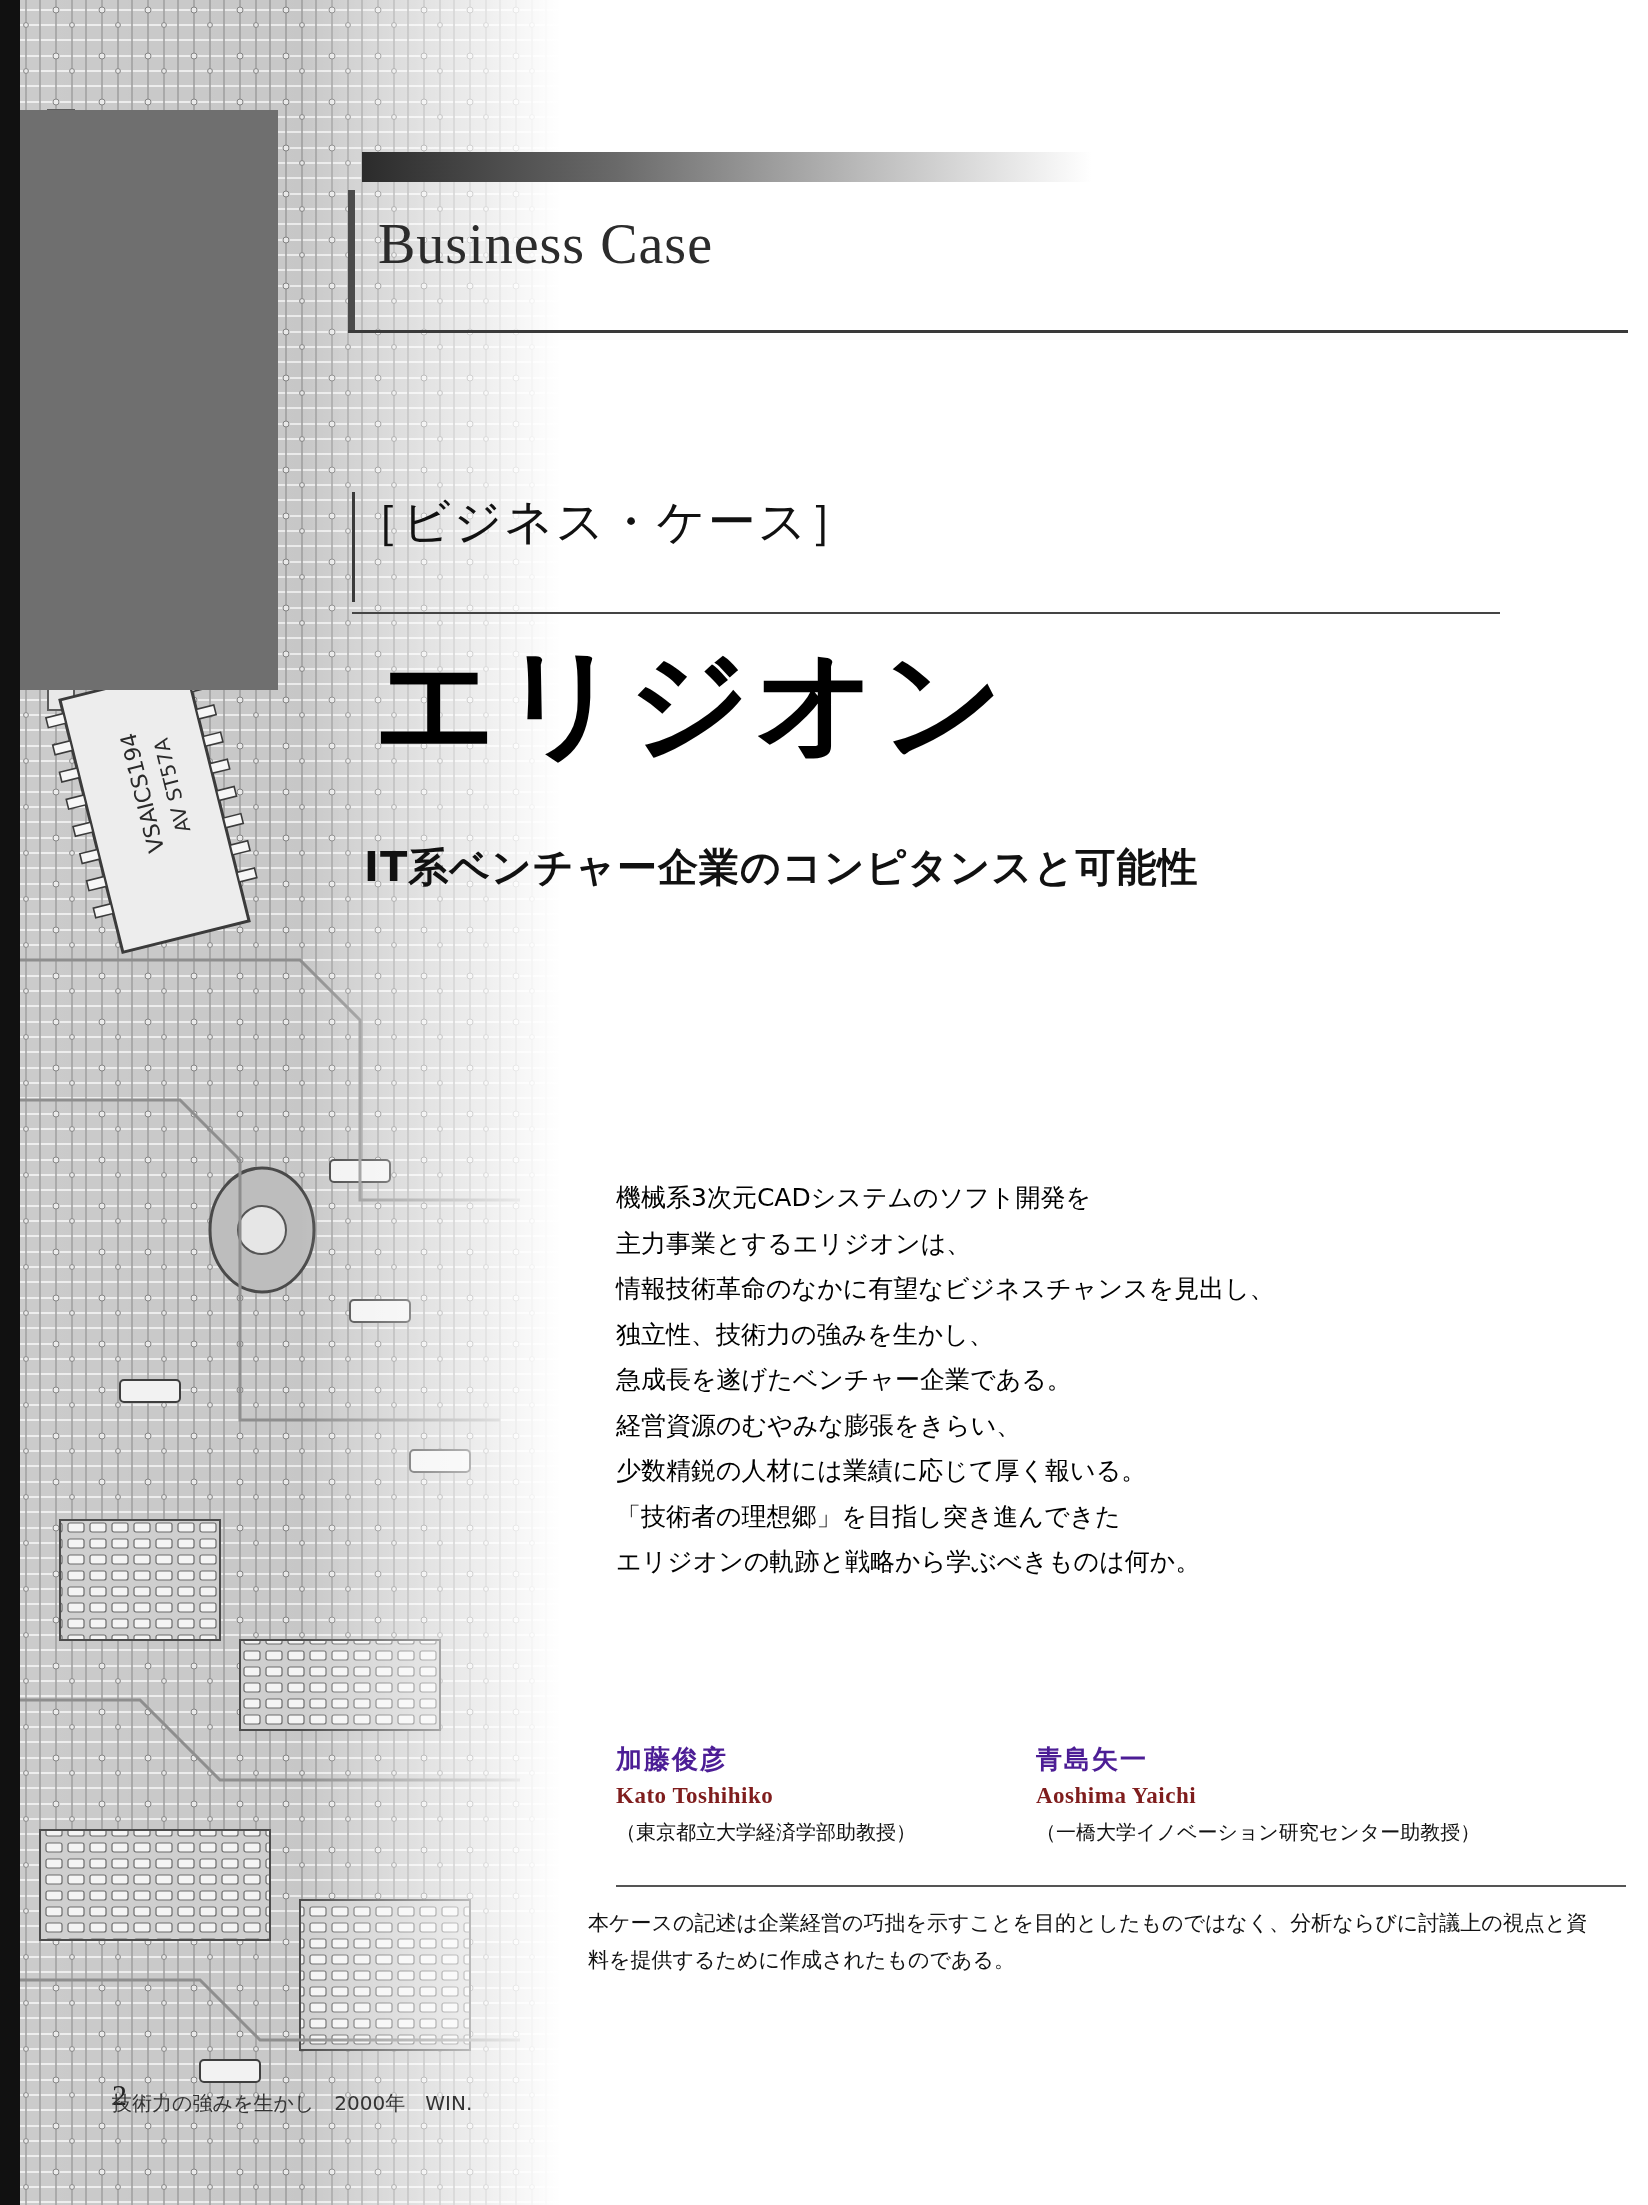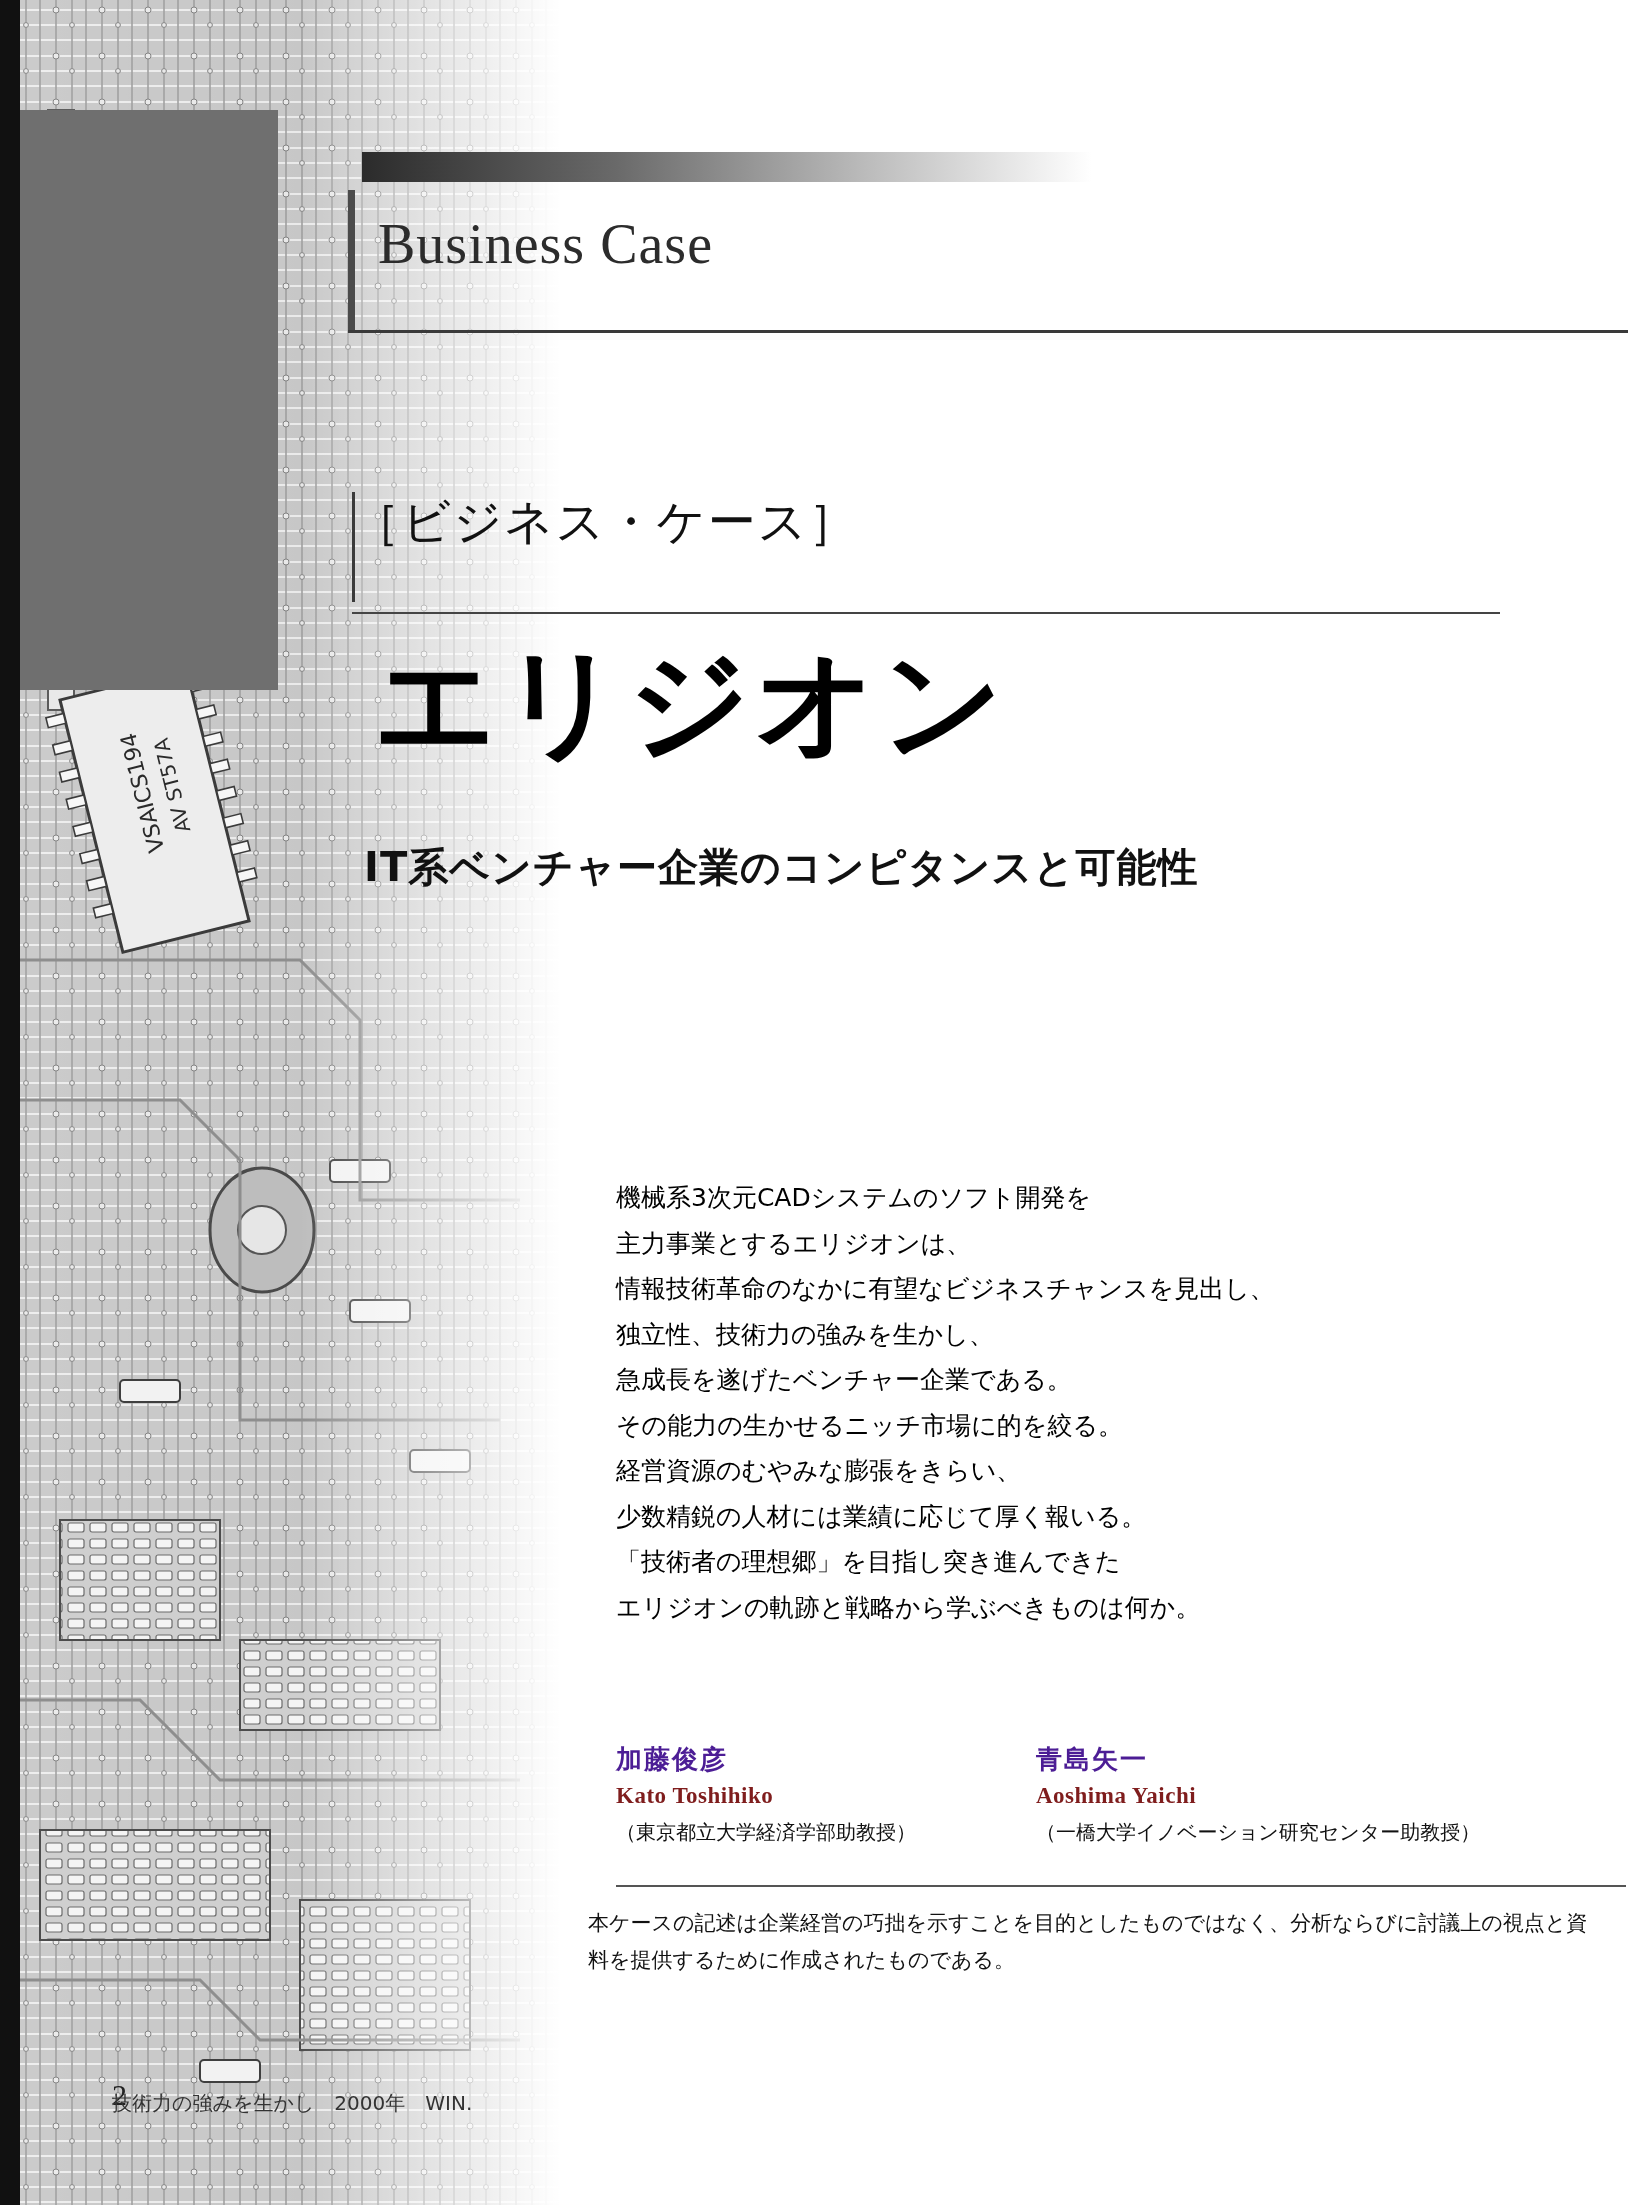--- a/index.html
+++ b/index.html
@@ -349,21 +349,20 @@
 
   <div class="big-title">エリジオン</div>
   <div class="subtitle">IT系ベンチャー企業のコンピタンスと可能性</div>
 
   <div class="lead">
     <div>機械系3次元CADシステムのソフト開発を</div>
     <div>主力事業とするエリジオンは、</div>
     <div>情報技術革命のなかに有望なビジネスチャンスを見出し、</div>
     <div>独立性、技術力の強みを生かし、</div>
     <div>急成長を遂げたベンチャー企業である。</div>
-    <div>その能力の生かせるニッチ市場に的を絞る。</div>
     <div>経営資源のむやみな膨張をきらい、</div>
     <div>少数精鋭の人材には業績に応じて厚く報いる。</div>
     <div>「技術者の理想郷」を目指し突き進んできた</div>
     <div>エリジオンの軌跡と戦略から学ぶべきものは何か。</div>
   </div>
 
   <div class="authors">
     <div class="author-row">
       <div class="author">
         <div class="author-name-jp">加藤俊彦</div>

